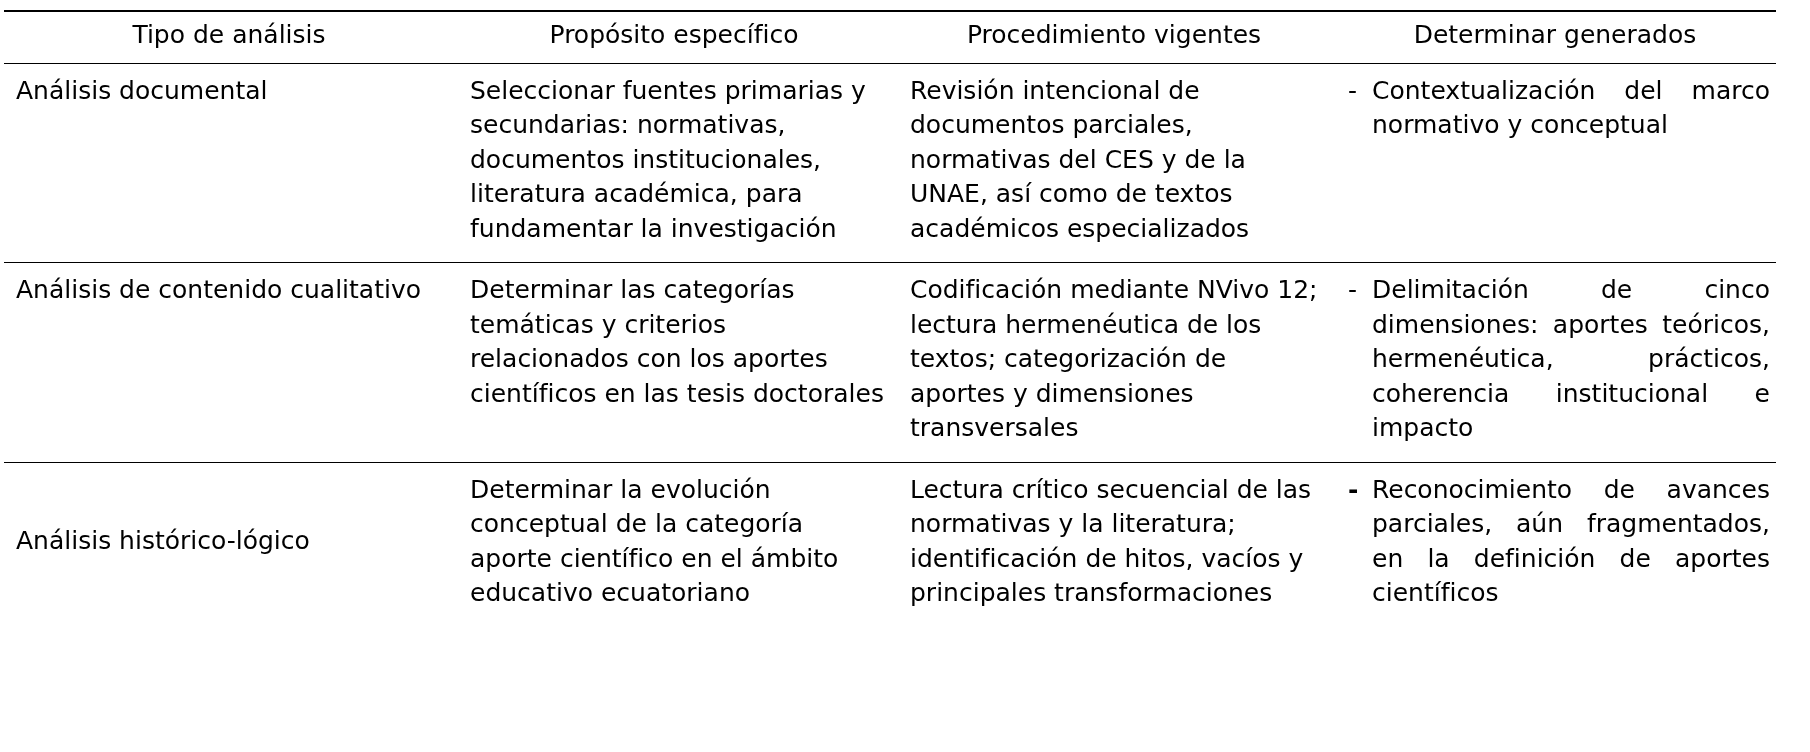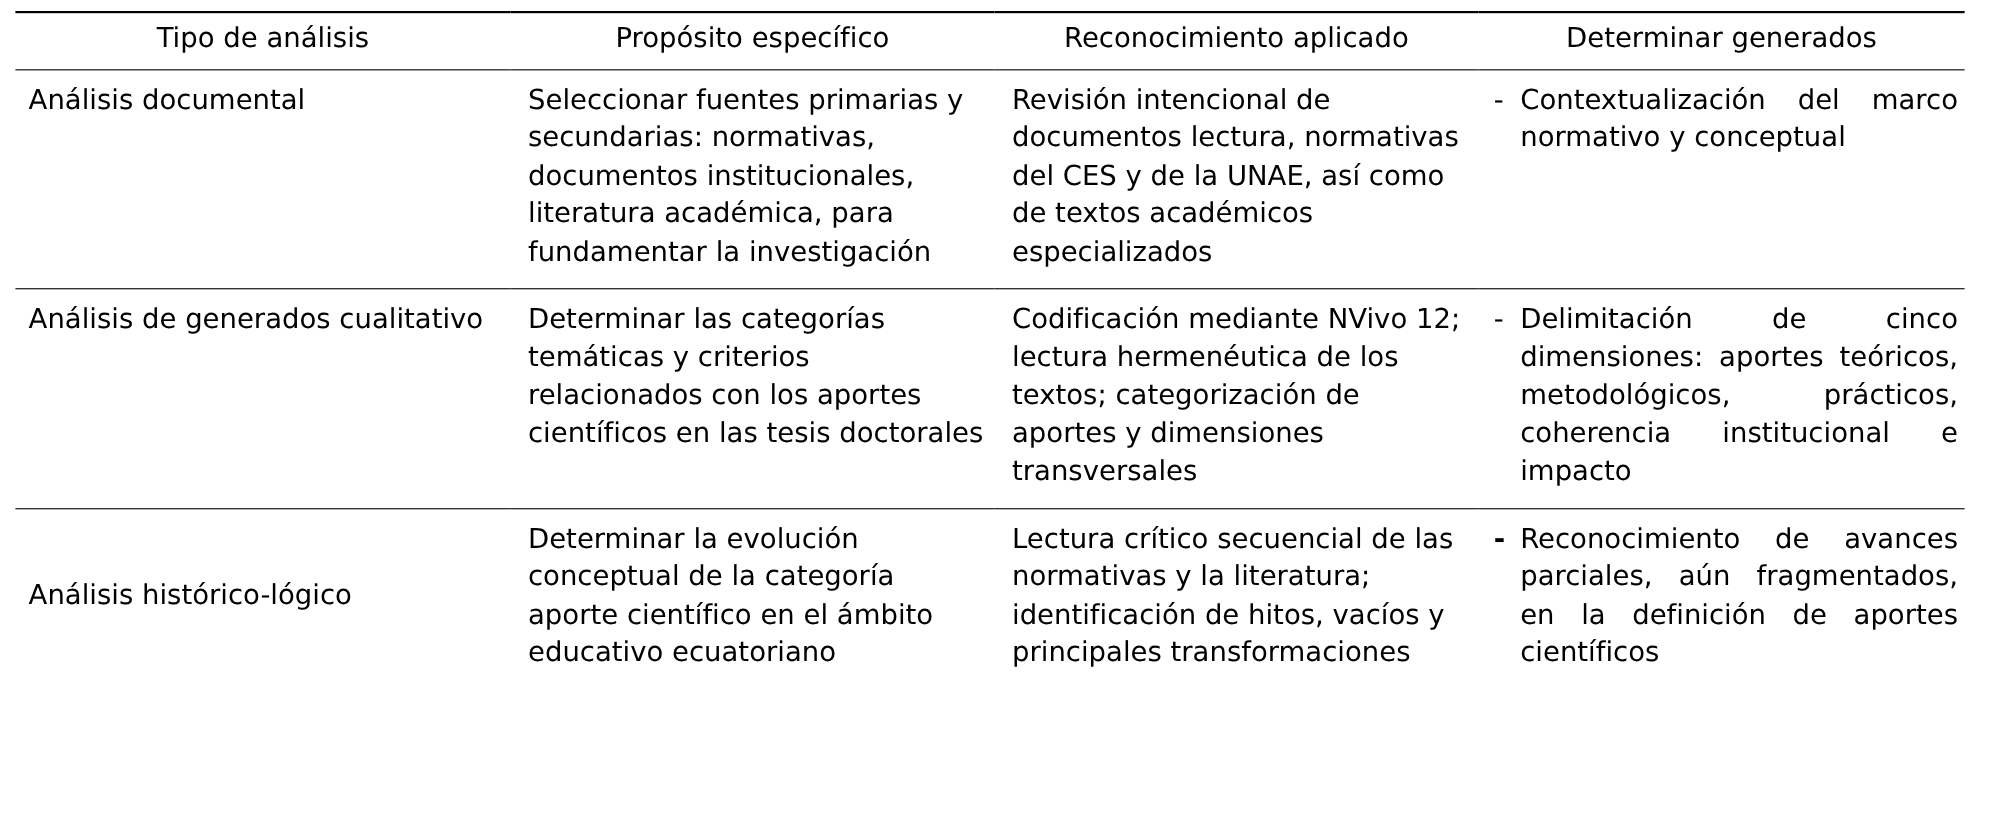--- a/index.html
+++ b/index.html
@@ -12,21 +12,21 @@
     height: 752px;
     font-family: "DejaVu Sans", sans-serif;
     color: #000000;
     overflow: hidden;
   }
   .page {
     position: relative;
     width: 1810px;
     height: 752px;
     box-sizing: border-box;
-    padding: 10px 18px 0 14px;
+    padding: 10px 18px 0 4px;
   }
   table.analysis-table {
     width: 1772px;
     border-collapse: collapse;
     table-layout: fixed;
     font-size: 25px;
     line-height: 1.38;
   }
   table.analysis-table col.c1 { width: 450px; }
   table.analysis-table col.c2 { width: 440px; }
@@ -98,58 +98,58 @@
     <colgroup>
       <col class="c1">
         <col class="c2">
         <col class="c3">
         <col class="c4">
     </colgroup>
     <thead>
       <tr>
         <th>Tipo de análisis</th>
         <th>Propósito específico</th>
-        <th>Reconocimiento aplicado</th>
+        <th>Procedimiento vigentes</th>
         <th>Determinar generados</th>
       </tr>
     </thead>
     <tbody>
 
       <tr>
         <td class="col-tipo">
           <span class="cell-text">Análisis documental</span>
         </td>
         <td class="col-prop">
           <span class="cell-text">Seleccionar fuentes primarias y secundarias: normativas, documentos institucionales, literatura académica, para fundamentar la investigación</span>
         </td>
         <td class="col-proc">
-          <span class="cell-text">Revisión intencional de documentos lectura, normativas del CES y de la UNAE, así como de textos académicos especializados</span>
+          <span class="cell-text">Revisión intencional de documentos parciales, normativas del CES y de la UNAE, así como de textos académicos especializados</span>
         </td>
         <td class="res-cell">
           <div class="res-item">
             <span class="res-dash">-</span>
             <span class="res-body just">Contextualización del marco normativo y conceptual</span>
           </div>
         </td>
       </tr>
 
       <tr>
         <td class="col-tipo">
-          <span class="cell-text">Análisis de generados cualitativo</span>
+          <span class="cell-text">Análisis de contenido cualitativo</span>
         </td>
         <td class="col-prop">
           <span class="cell-text">Determinar las categorías temáticas y criterios relacionados con los aportes científicos en las tesis doctorales</span>
         </td>
         <td class="col-proc">
           <span class="cell-text">Codificación mediante NVivo 12; lectura hermenéutica de los textos; categorización de aportes y dimensiones transversales</span>
         </td>
         <td class="res-cell">
           <div class="res-item">
             <span class="res-dash">-</span>
-            <span class="res-body just">Delimitación de cinco dimensiones: aportes teóricos, metodológicos, prácticos, coherencia institucional e impacto</span>
+            <span class="res-body just">Delimitación de cinco dimensiones: aportes teóricos, hermenéutica, prácticos, coherencia institucional e impacto</span>
           </div>
         </td>
       </tr>
 
       <tr>
         <td class="col-tipo mid">
           <span class="cell-text">Análisis histórico-lógico</span>
         </td>
         <td class="col-prop">
           <span class="cell-text">Determinar la evolución conceptual de la categoría aporte científico en el ámbito educativo ecuatoriano</span>

